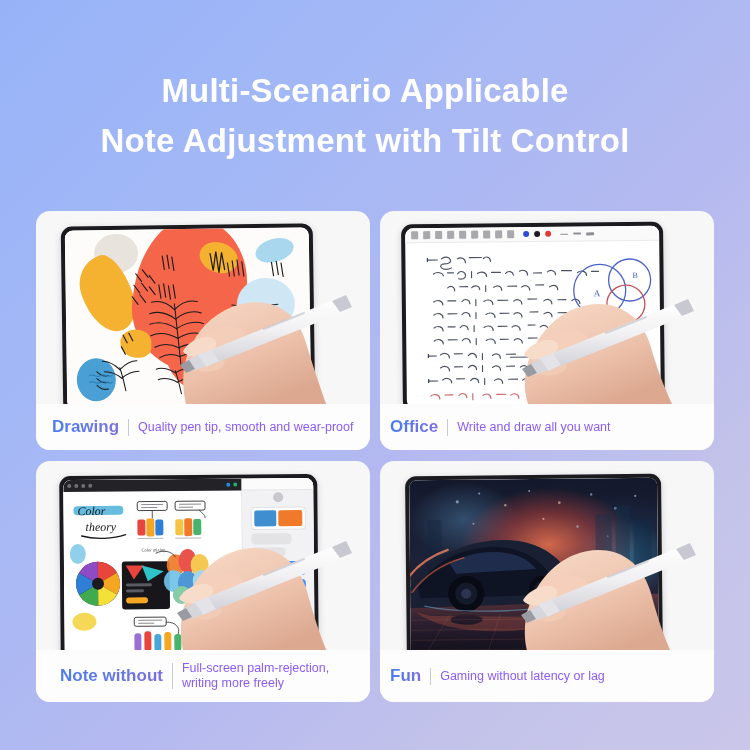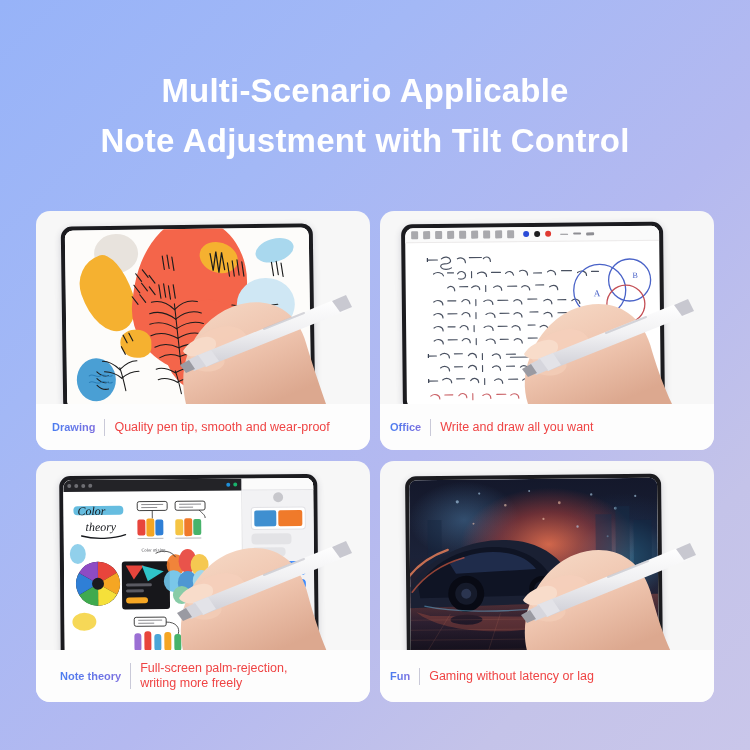--- a/index.html
+++ b/index.html
@@ -71,37 +71,37 @@
     background: #fdfdfd;
     display: flex;
     align-items: center;
     gap: 9px;
     padding: 0 10px;
     box-sizing: border-box;
   }
   .cap-1, .cap-2 { height: 46px; }
   .cap-3, .cap-4 { height: 52px; }
   .cap-label {
-    font-size: 11px;
+    font-size: 17px;
     font-weight: bold;
     background: linear-gradient(90deg, #4a7df0 0%, #7b6fe0 100%);
     -webkit-background-clip: text;
     background-clip: text;
     color: transparent;
     white-space: nowrap;
   }
   .cap-div {
     width: 1px;
     height: 17px;
     background: #c9c9d8;
     flex: 0 0 auto;
   }
   .cap-text {
     font-size: 12.5px;
-    color: #ef4444;
+    color: #8b5cf6;
     line-height: 15px;
     white-space: pre-line;
   }
 
   
   .tablet {
     position: absolute;
     background: #1b1b1f;
     border-radius: 11px;
     padding: 4px;
@@ -625,21 +625,21 @@
             <path d="M157 142 L172 136 L180 148 L167 154 Z" fill="#e3e3e8"></path>
             <path d="M147 148 L159 142 L167 153 L155 158 Z" fill="#d6d6dd"></path>
             <path d="M141 152 L150 147 L156 156 L147 160 Z" fill="#9a9aa2"></path>
             <path d="M296 86 L310 80 L316 92 L304 97 Z" fill="#c8c8d0"></path>
             <path d="M228 114 L268 98" stroke="#b8b8c1" stroke-width="2" stroke-linecap="round" opacity=".55"></path>
           </g>
         </svg>
       </div>
 
       <div class="card-caption cap-3" style="justify-content:flex-start;padding-left:24px;">
-        <span class="cap-label">Note theory</span>
+        <span class="cap-label">Note without</span>
         <span class="cap-div" style="height:26px;"></span>
         <span class="cap-text">Full-screen palm-rejection,
 writing more freely</span>
       </div>
     </div>
 
     <div class="card">
       <div class="card-media">
         <div class="tablet" id="tablet-4">
           <div class="screen">

